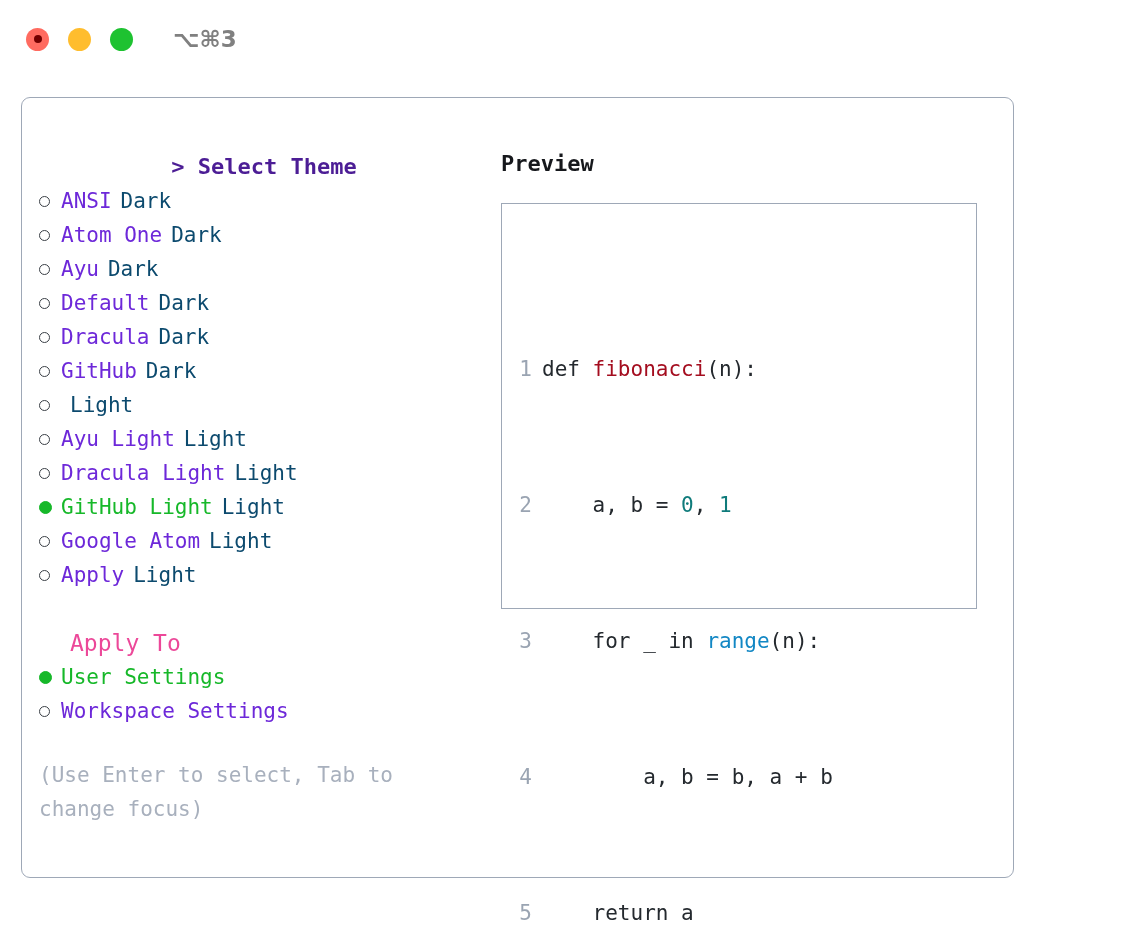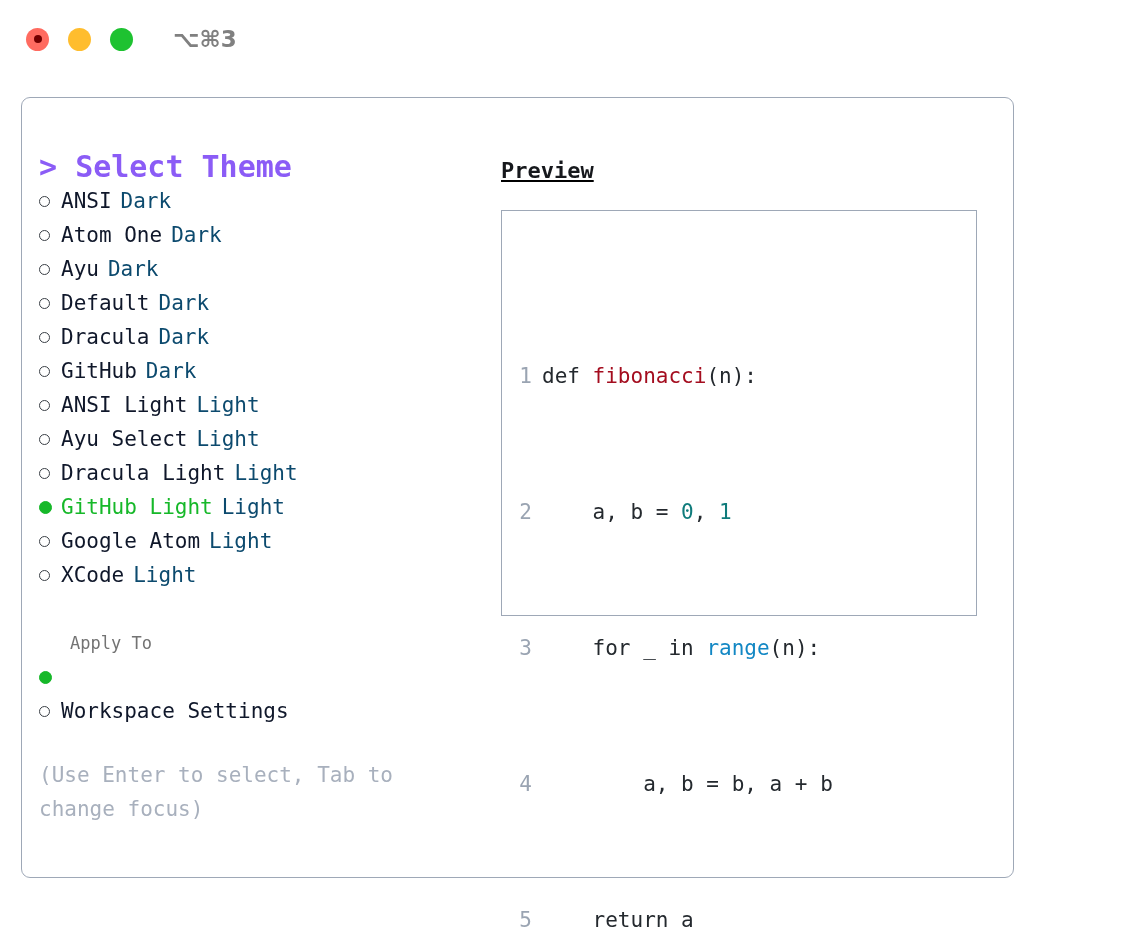--- a/index.html
+++ b/index.html
@@ -90,26 +90,27 @@
 
   
   .left-col {
     position: absolute;
     left: 17px;
     top: 52px;
     width: 450px;
   }
 
   .section-header {
-    font-size: 30px;
+    font-size: 22px;
     font-weight: bold;
-    color: #8b5cf6;
+    color: #4c1d95;
     white-space: pre;
     line-height: 34px;
     height: 34px;
+    text-align: center;
   }
 
   .theme-row {
     display: flex;
     align-items: center;
     height: 34px;
     line-height: 34px;
     font-size: 21px;
     white-space: pre;
   }
@@ -126,49 +127,48 @@
     border: 1.6px solid #3a3f46;
     box-sizing: border-box;
     display: block;
   }
   .ring.filled {
     background: #16b829;
     border-color: #16b829;
     width: 13px;
     height: 13px;
   }
-  .theme-name   { color: #0f172a; }
+  .theme-name   { color: #6d28d9; }
   .theme-name.sel { color: #16b829; }
   .theme-tag    { color: #0c4a6e; margin-left: 9px; }
 
   .apply-header {
-    font-size: 17px;
-    color: #737373;
+    font-size: 23px;
+    color: #ec4899;
     line-height: 34px;
     height: 34px;
     padding-left: 31px;
     white-space: pre;
   }
   .spacer-row { height: 34px; }
 
   .hint {
     margin-top: 30px;
     color: #a8b0bd;
     font-size: 21px;
     line-height: 34px;
     width: 400px;
   }
 
   
   .right-col {
     position: absolute;
     left: 479px;
-    top: 56px;
+    top: 49px;
     width: 495px;
-    text-decoration: underline;
   }
   .preview-title {
     font-size: 22px;
     font-weight: bold;
     color: #16181c;
     line-height: 34px;
     height: 34px;
   }
   .preview-box {
     margin-top: 22px;
@@ -246,55 +246,55 @@
           <span class="theme-name">Dracula</span>
           <span class="theme-tag">Dark</span>
         </div>
         <div class="theme-row">
           <span class="bullet"><span class="ring"></span></span>
           <span class="theme-name">GitHub</span>
           <span class="theme-tag">Dark</span>
         </div>
         <div class="theme-row">
           <span class="bullet"><span class="ring"></span></span>
-          <span class="theme-name">ANSI Light</span>
-          <span class="theme-tag">Light</span>
-        </div>
-        <div class="theme-row">
-          <span class="bullet"><span class="ring"></span></span>
-          <span class="theme-name">Ayu Select</span>
+          <span class="theme-tag">Light</span>
+        </div>
+        <div class="theme-row">
+          <span class="bullet"><span class="ring"></span></span>
+          <span class="theme-name">Ayu Light</span>
           <span class="theme-tag">Light</span>
         </div>
         <div class="theme-row">
           <span class="bullet"><span class="ring"></span></span>
           <span class="theme-name">Dracula Light</span>
           <span class="theme-tag">Light</span>
         </div>
         <div class="theme-row">
           <span class="bullet"><span class="ring filled"></span></span>
           <span class="theme-name sel">GitHub Light</span>
           <span class="theme-tag">Light</span>
         </div>
         <div class="theme-row">
           <span class="bullet"><span class="ring"></span></span>
           <span class="theme-name">Google Atom</span>
           <span class="theme-tag">Light</span>
         </div>
         <div class="theme-row">
           <span class="bullet"><span class="ring"></span></span>
-          <span class="theme-name">XCode</span>
+          <span class="theme-name">Apply</span>
           <span class="theme-tag">Light</span>
         </div>
 
         <div class="spacer-row"></div>
 
         <div class="apply-header">Apply To</div>
 
         <div class="theme-row">
           <span class="bullet"><span class="ring filled"></span></span>
+          <span class="theme-name sel">User Settings</span>
         </div>
         <div class="theme-row">
           <span class="bullet"><span class="ring"></span></span>
           <span class="theme-name">Workspace Settings</span>
         </div>
 
         <div class="hint">(Use Enter to select, Tab to change focus)</div>
       </div>
 
       <div class="right-col">

